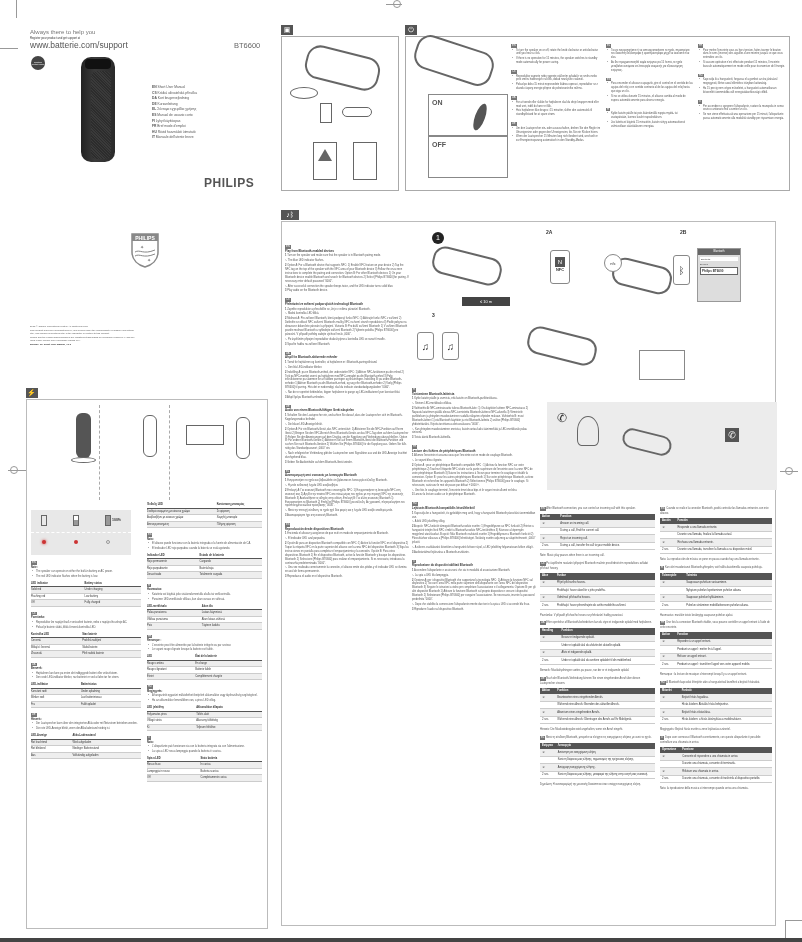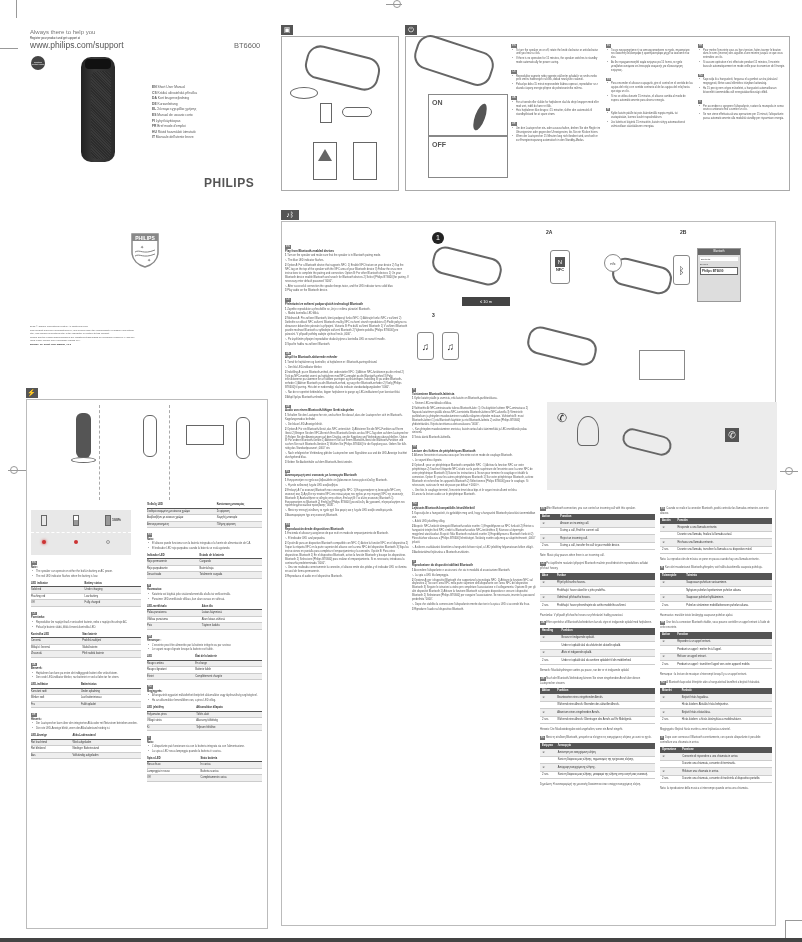--- a/index.html
+++ b/index.html
@@ -36,21 +36,21 @@
 <div class="crop" style="left:8px;top:470px;width:18px;height:1px"></div>
 <div class="abs" style="left:10px;top:466px;width:8px;height:8px;border:1px solid #999;border-radius:50%"></div>
 <div class="crop" style="left:780px;top:471px;width:18px;height:1px"></div>
 <div class="abs" style="left:785px;top:467px;width:8px;height:8px;border:1px solid #999;border-radius:50%"></div>
 <div class="abs" style="left:785px;top:920px;width:17px;height:22px;border-left:1px solid #999;border-top:1px solid #999"></div>
 <div class="abs" style="left:0;top:938px;width:802px;height:4px;background:#444"></div>
 
 <section class="abs" style="left:28px;top:25px;width:245px;height:175px">
   <div class="abs" style="left:2px;top:3px;font-size:6px;color:#777">Always there to help you</div>
   <div class="abs" style="left:2px;top:12px;font-size:2.8px;color:#333">Register your product and get support at</div>
-  <div class="abs" style="left:2px;top:15px;font-size:8.5px;color:#555">www.philips.com/support</div>
+  <div class="abs" style="left:2px;top:15px;font-size:8.5px;color:#555">www.batterie.com/support</div>
   <div class="abs" style="left:206px;top:16px;font-size:7.5px;color:#666">BT6600</div>
   <div class="abs" style="left:3px;top:31px;width:14px;height:14px;border-radius:50%;background:#444;color:#fff;font-size:1.8px;display:flex;align-items:center;justify-content:center;text-align:center">
       <span>Question? Contact Philips</span>
     </div>
   <div class="abs speaker-dark" style="left:53px;top:32px;width:34px;height:105px">
     <div style="position:absolute;left:4px;top:2px;width:26px;height:10px;background:#111;border-radius:4px"></div>
     <div style="position:absolute;left:10px;top:14px;width:20px;height:88px;background:repeating-linear-gradient(45deg,#2c2c2c 0 1px,#3a3a3a 1px 2px);border-radius:6px"></div>
   </div>
   <div class="abs" style="left:124px;top:60px;width:120px">
     <div style="font-size:3.3px;line-height:1.7;color:#555">

